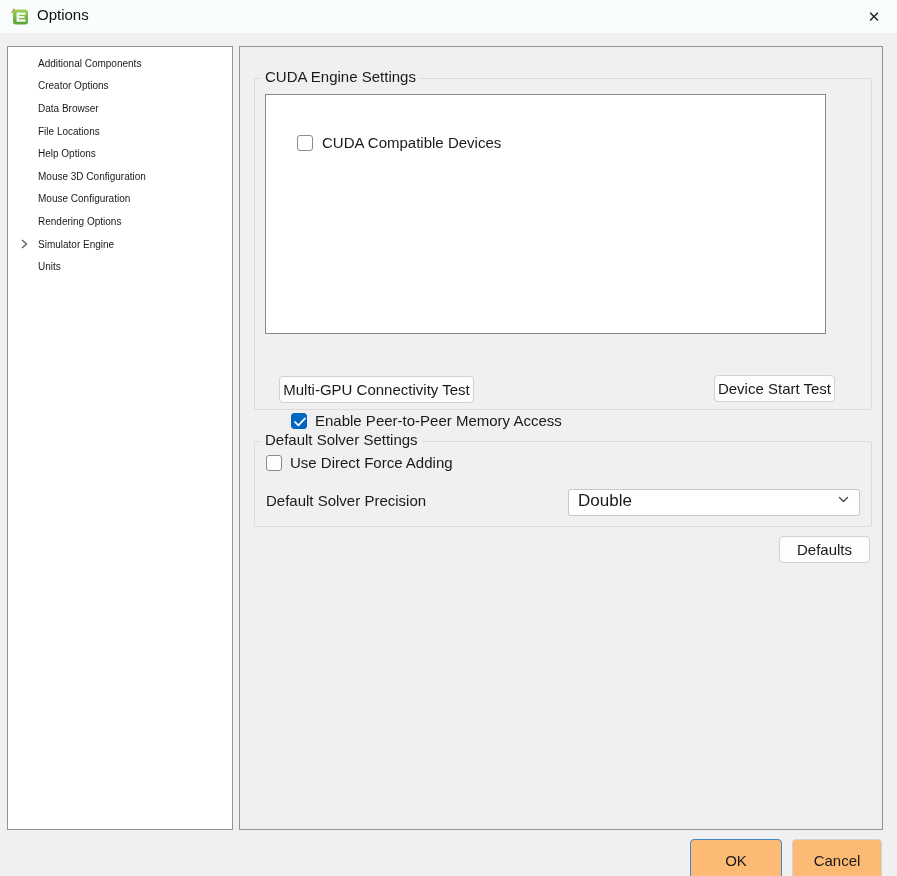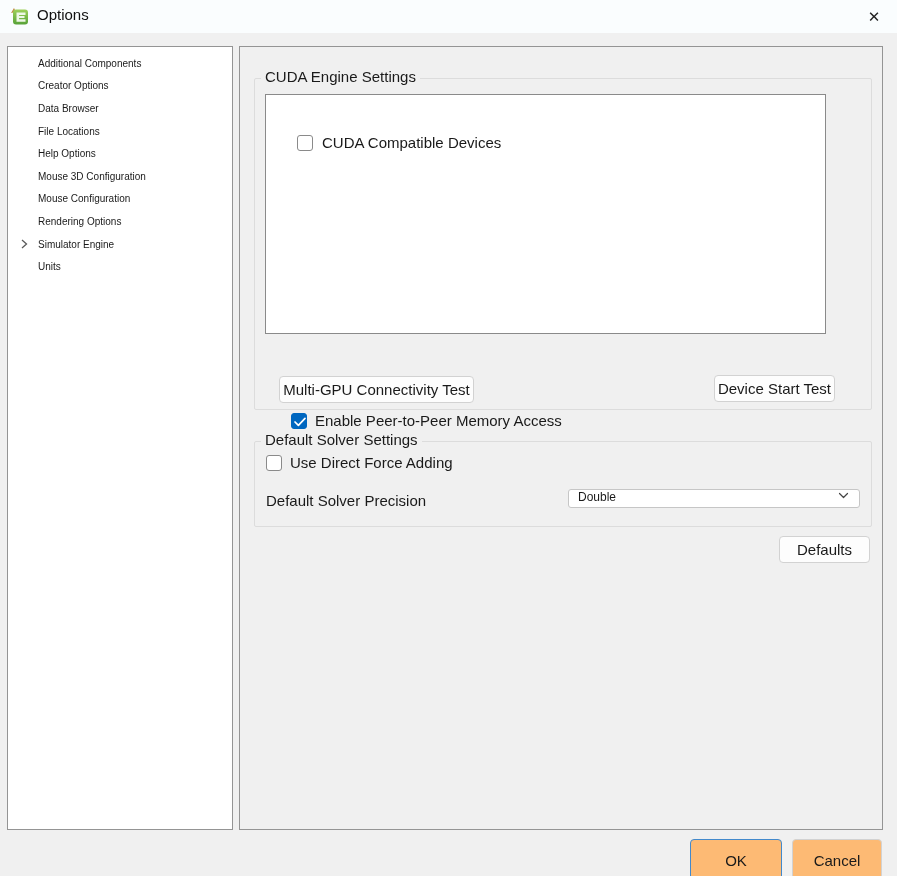--- a/index.html
+++ b/index.html
@@ -48,24 +48,24 @@
 
   
   .btn { position:absolute; background:#fdfdfd; border:1px solid #d2d2d2; border-radius:4px;
          font-size:15px; color:#1a1a1a; display:flex; align-items:center; justify-content:center;
          font-family:"Liberation Sans", sans-serif; cursor:default; }
   #btn-multigpu { left:24px; top:297px; width:195px; height:27px; }
   #btn-devstart { left:459px; top:296px; width:121px; height:27px; }
   #btn-defaults { left:539px; top:489px; width:91px; height:27px; }
 
   
-  .dropdown { position:absolute; left:313px; top:47px; width:292px; height:19px;
+  .dropdown { position:absolute; left:313px; top:47px; width:292px; height:27px;
               background:#ffffff; border:1px solid #c6c6c6; border-radius:3px;
               display:flex; align-items:center; justify-content:space-between;
-              padding:0 9px 4px 9px; font-size:12px; cursor:default; }
+              padding:0 9px 4px 9px; font-size:17px; cursor:default; }
 
   
   .footer-btn { position:absolute; height:43px; background:#fdba74; border-radius:4px;
                 font-size:15px; display:flex; align-items:center; justify-content:center; cursor:default; }
   #btn-ok { left:690px; top:839px; width:92px; border:1.6px solid #4289cc; }
   #btn-cancel { left:792px; top:839px; width:90px; border:1px solid #d2d2d2; }
 
   .static-label { font-size:15px; position:absolute; white-space:nowrap; }
 </style>
 </head>

